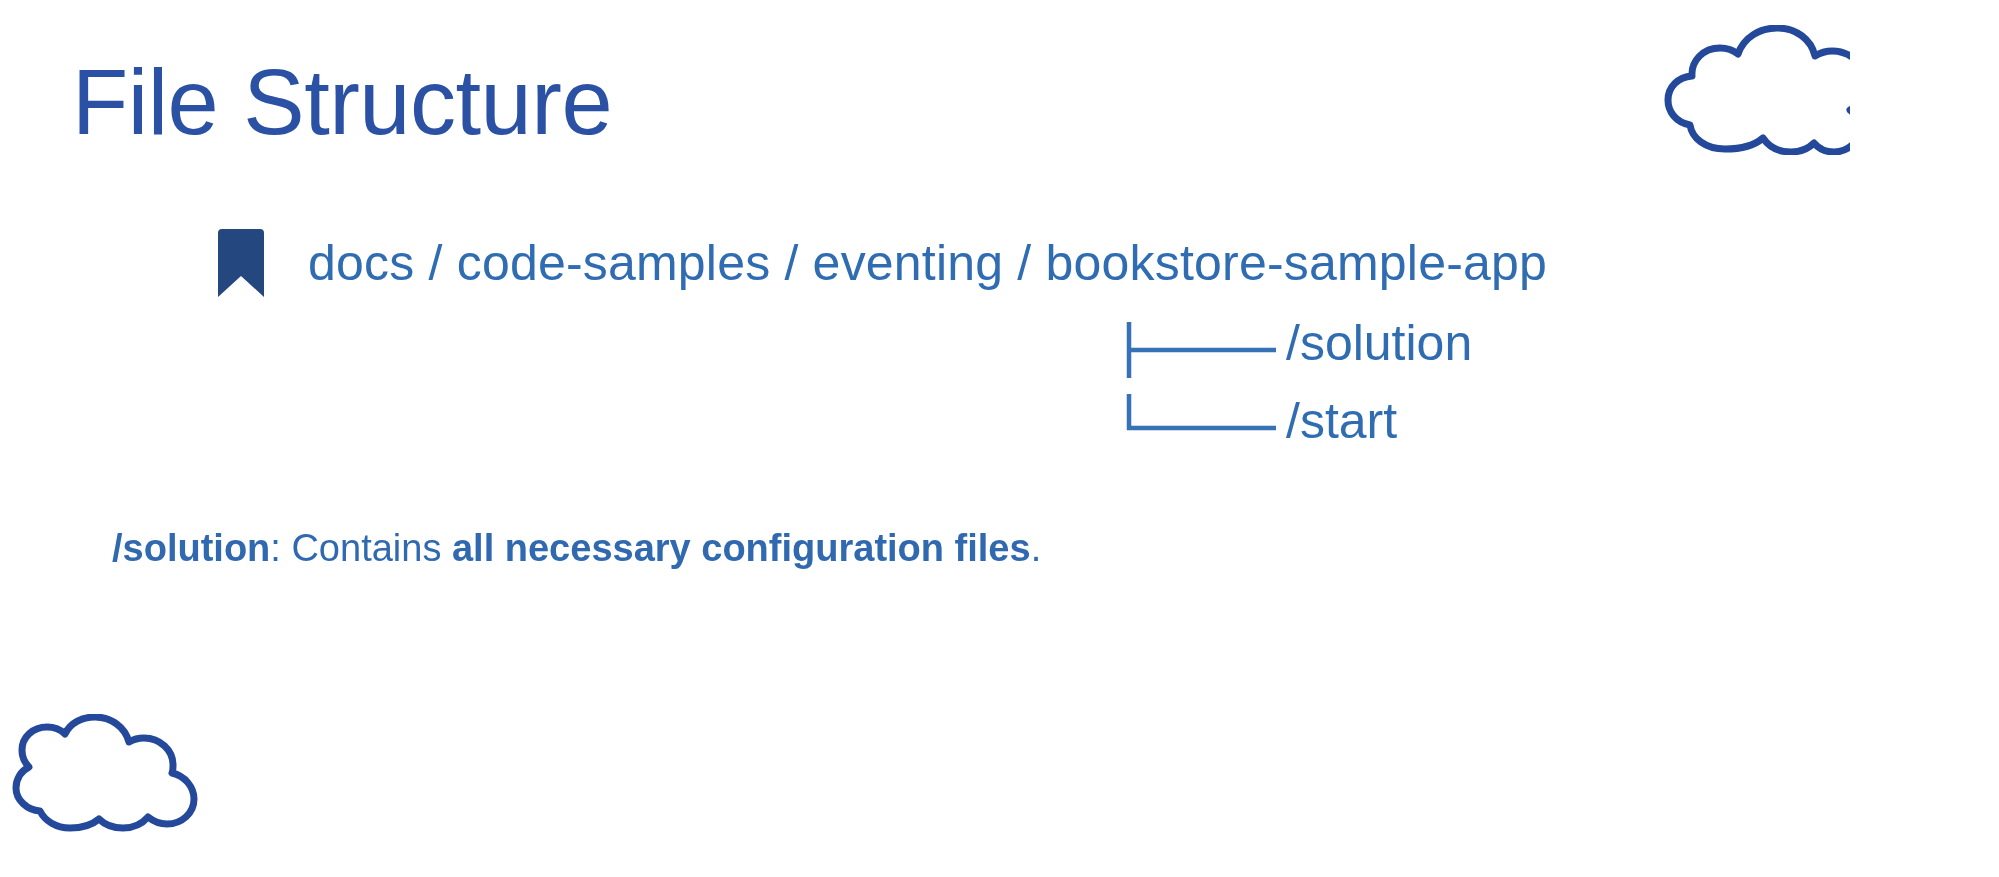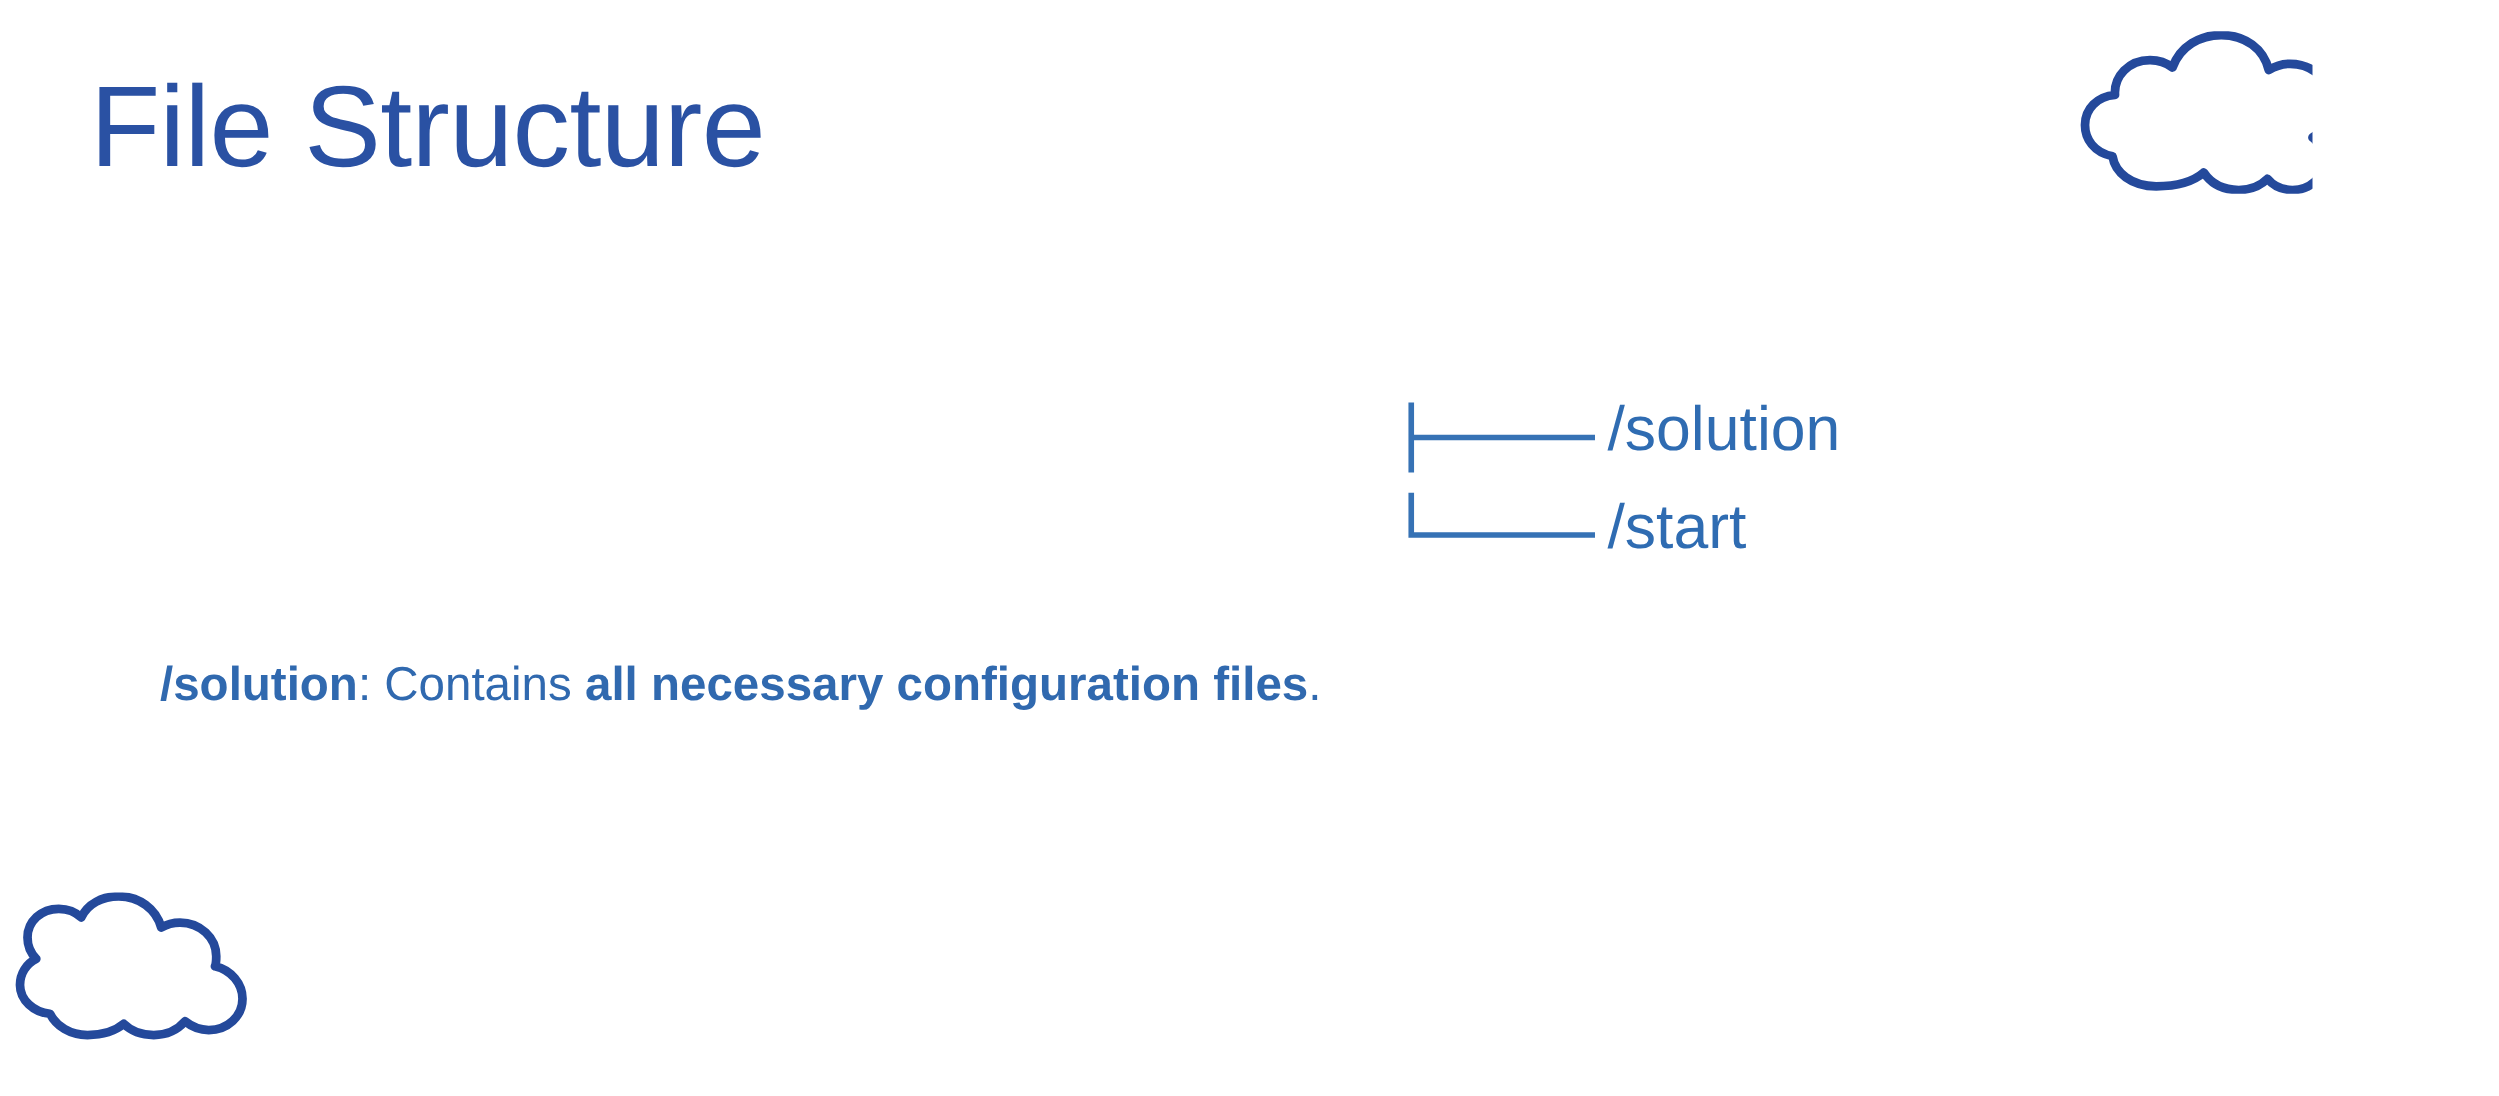--- a/index.html
+++ b/index.html
@@ -90,21 +90,20 @@
 
   
   .body-line {
     position: absolute;
     left: 112px;
     font-size: 38px;
     font-weight: 300;
     color: #3069AF;
     white-space: nowrap;
     line-height: 1.2;
-    margin-left: 16px;
   }
   .body-line.l1 { top: 526px; }
   .body-line.l2 { top: 628px; }
   .body-line b {
     font-weight: 700;
   }
 
   
   .cloud {
     position: absolute;
@@ -119,20 +118,28 @@
     top: 758px;
   }
 </style>
 </head>
 <body>
 
 <div id="slide">
 
   <div class="slide-title">File Structure</div>
 
+  <div class="path-block">
+    <div class="path-row">
+      <svg class="bookmark-icon" viewBox="0 0 46 68">
+        <path d="M4 0 H42 A4 4 0 0 1 46 4 V68 L23 47 L0 68 V4 A4 4 0 0 1 4 0 Z" fill="#24477F"></path>
+      </svg>
+      <span class="path-text">docs / code-samples / eventing / bookstore-sample-app</span>
+    </div>
+  </div>
 
   <div class="tree">
 
     <div class="tree-row">
       <svg class="tree-svg" width="155" height="78" viewBox="0 0 155 78">
         <path d="M3 6 V62 M3 34 H150" stroke="#3672B5" stroke-width="4.5" fill="none"></path>
       </svg>
       <span class="tree-label">/solution</span>
     </div>
 

